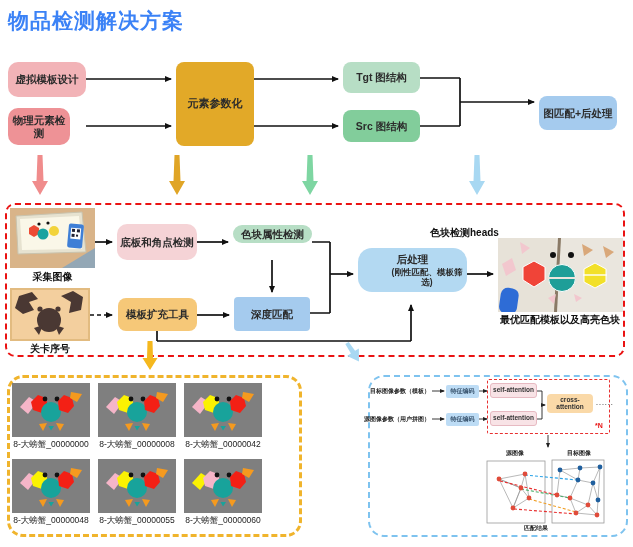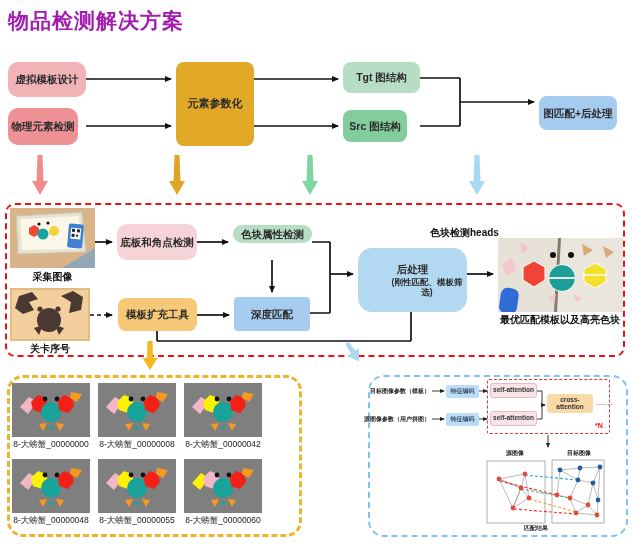--- a/index.html
+++ b/index.html
@@ -1,20 +1,20 @@
 <!DOCTYPE html>
 <html style="--pink-light: #F2B3B7; --pink-dark: #EE9296; --gold: #E2A928; --green-light: #B7DEC5; --green-dark: #82CD9B; --blue-box: #A5CBEE; --blue-post: #B3D9F2; --pink-pale: #F5D3D6; --orange-box: #F6C878; --red-dash: #EA1212; --yellow-dash: #F0B42C; --blue-dash: #7EC3EF; --arrow-pink: #F08C8C; --arrow-gold: #E0A526; --arrow-green: #7ED6A2; --arrow-blue: #A8D8F2; --arrow-orange: #F5B81E; --thumb-gray: #7F7F7F; --encoder-blue: #BDDCF5; --attn-pink: #F8E3E6; --attn-orange: #FAD9A8; --crab-teal: #18A39B; --crab-red: #F32015; --crab-orange: #F59A1F; --crab-pink: #F5B5C8; --crab-yellow: #FBF202;"><head>
 <meta charset="utf-8">
 <style>
   * { box-sizing: border-box; margin: 0; padding: 0; }
   html,body { background:#fff; }
   body { font-family: "Liberation Sans", "DejaVu Sans", sans-serif; }
   #canvas { position:relative; width:633px; height:547px; background:#fff; overflow:hidden; }
 
-  #page-title { position:absolute; left:8px; top:7px; font-size:21px; font-weight:bold; color:#a21caf; letter-spacing:1px; z-index:2; }
+  #page-title { position:absolute; left:8px; top:7px; font-size:21px; font-weight:bold; color:#3b82f6; letter-spacing:1px; z-index:2; }
 
   #wires { position:absolute; left:0; top:0; width:633px; height:547px; z-index:1; pointer-events:none; }
   .wire { stroke:#111; stroke-width:1.7px; fill:none; }
   .wire-dashed { stroke-dasharray:4,3; }
   .wire-sm { stroke:#222; stroke-width:0.9px; fill:none; }
 
   .fa-pink   { fill:var(--arrow-pink); }
   .fa-gold   { fill:var(--arrow-gold); }
   .fa-green  { fill:var(--arrow-green); }
   .fa-blue   { fill:var(--arrow-blue); }
@@ -116,49 +116,49 @@
     <path class="wire-sm" d="M432,419 L444,419" marker-end="url(#ahs)"></path>
     <path class="wire-sm" d="M479,419 L487,419" marker-end="url(#ahs)"></path>
     <path class="wire-sm" d="M537,391 L542,391 M537,419 L542,419 M542,391 L542,419"></path>
     <path class="wire-sm" d="M542,405 L545,405" marker-end="url(#ahs)"></path>
     <path class="wire-sm" d="M548,435 L548,447" marker-end="url(#ahs)"></path>
   </svg>
 
   <div class="node bg-pink-light" style="left:8px;top:62px;width:78px;height:35px;border-radius:10px;">
     <span>虚拟模板设计</span>
     </div>
-  <div class="node bg-pink-dark" style="left:8px;top:108px;width:70px;height:37px;border-radius:10px;">
+  <div class="node bg-pink-dark" style="left:8px;top:108px;width:62px;height:37px;border-radius:10px;">
     <span>物理元素检测</span>
     </div>
   <div class="node bg-gold" style="left:176px;top:62px;width:78px;height:84px;border-radius:8px;font-size:11px;">
     <span>元素参数化</span>
     </div>
   <div class="node bg-green-light" style="left:343px;top:62px;width:77px;height:31px;border-radius:8px;">
     <span>Tgt 图结构</span>
     </div>
-  <div class="node bg-green-dark" style="left:343px;top:110px;width:64px;height:32px;border-radius:8px;">
+  <div class="node bg-green-dark" style="left:343px;top:110px;width:77px;height:32px;border-radius:8px;">
     <span>Src 图结构</span>
     </div>
   <div class="node bg-blue" style="left:539px;top:96px;width:78px;height:34px;border-radius:8px;">
     <span>图匹配+后处理</span>
     </div>
 
   <div class="node bg-pink-pale" style="left:117px;top:224px;width:80px;height:36px;border-radius:10px;">
     <span>底板和角点检测</span>
     </div>
   <div class="node bg-green-light" style="left:233px;top:225px;width:79px;height:18px;border-radius:10px;">
     <span>色块属性检测</span>
     </div>
   <div class="node bg-orange" style="left:118px;top:298px;width:79px;height:33px;border-radius:8px;">
     <span>模板扩充工具</span>
     </div>
   <div class="node bg-blue" style="left:234px;top:297px;width:76px;height:34px;border-radius:4px;">
     <span>深度匹配</span>
     </div>
-  <div class="node bg-blue-post" style="left:358px;top:248px;width:109px;height:64px;border-radius:14px;">
+  <div class="node bg-blue-post" style="left:358px;top:248px;width:109px;height:44px;border-radius:14px;">
     <span>后处理</span>
     <span class="pp-sub">(刚性匹配、模板筛选)</span>
     </div>
 
   <div class="cap" style="left:430px;top:226px;width:95px;text-align:left;">色块检测heads</div>
 
   <svg class="photo" style="left:10px;top:208px;" width="85" height="60" viewBox="0 0 85 60">
     <rect width="85" height="60" fill="#D9B489"></rect>
     <polygon points="52,60 85,40 85,60" fill="#93A7B5"></polygon>
     <polygon points="6,8 72,4 76,44 8,46" fill="#E6E2D0" stroke="#C9C3AE" stroke-width="1"></polygon>

